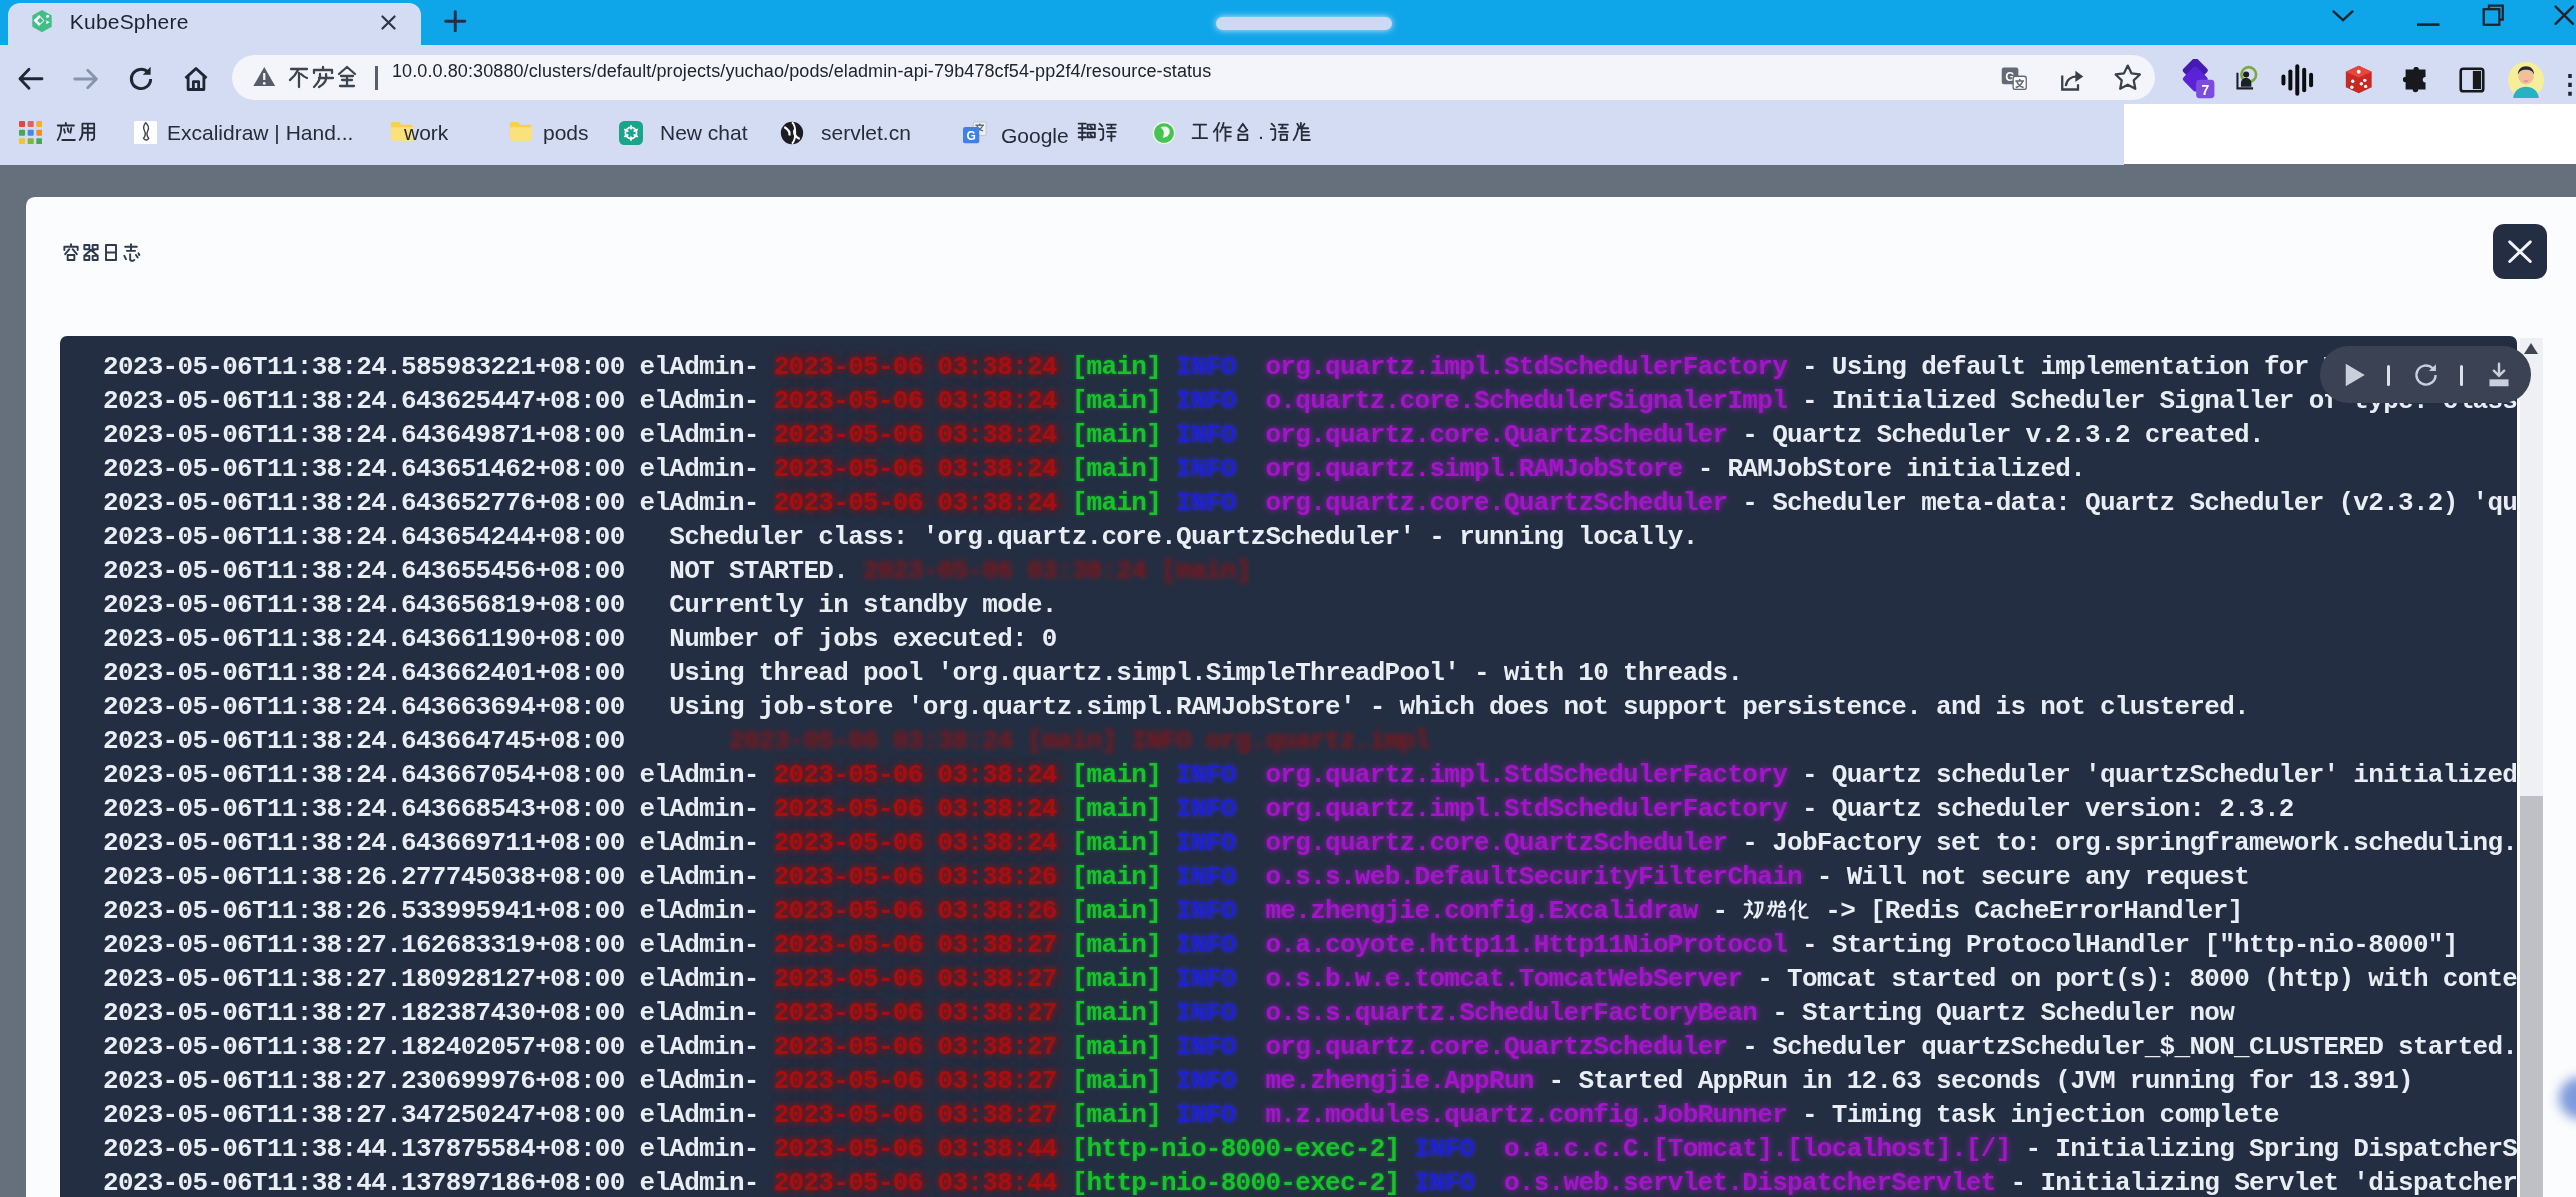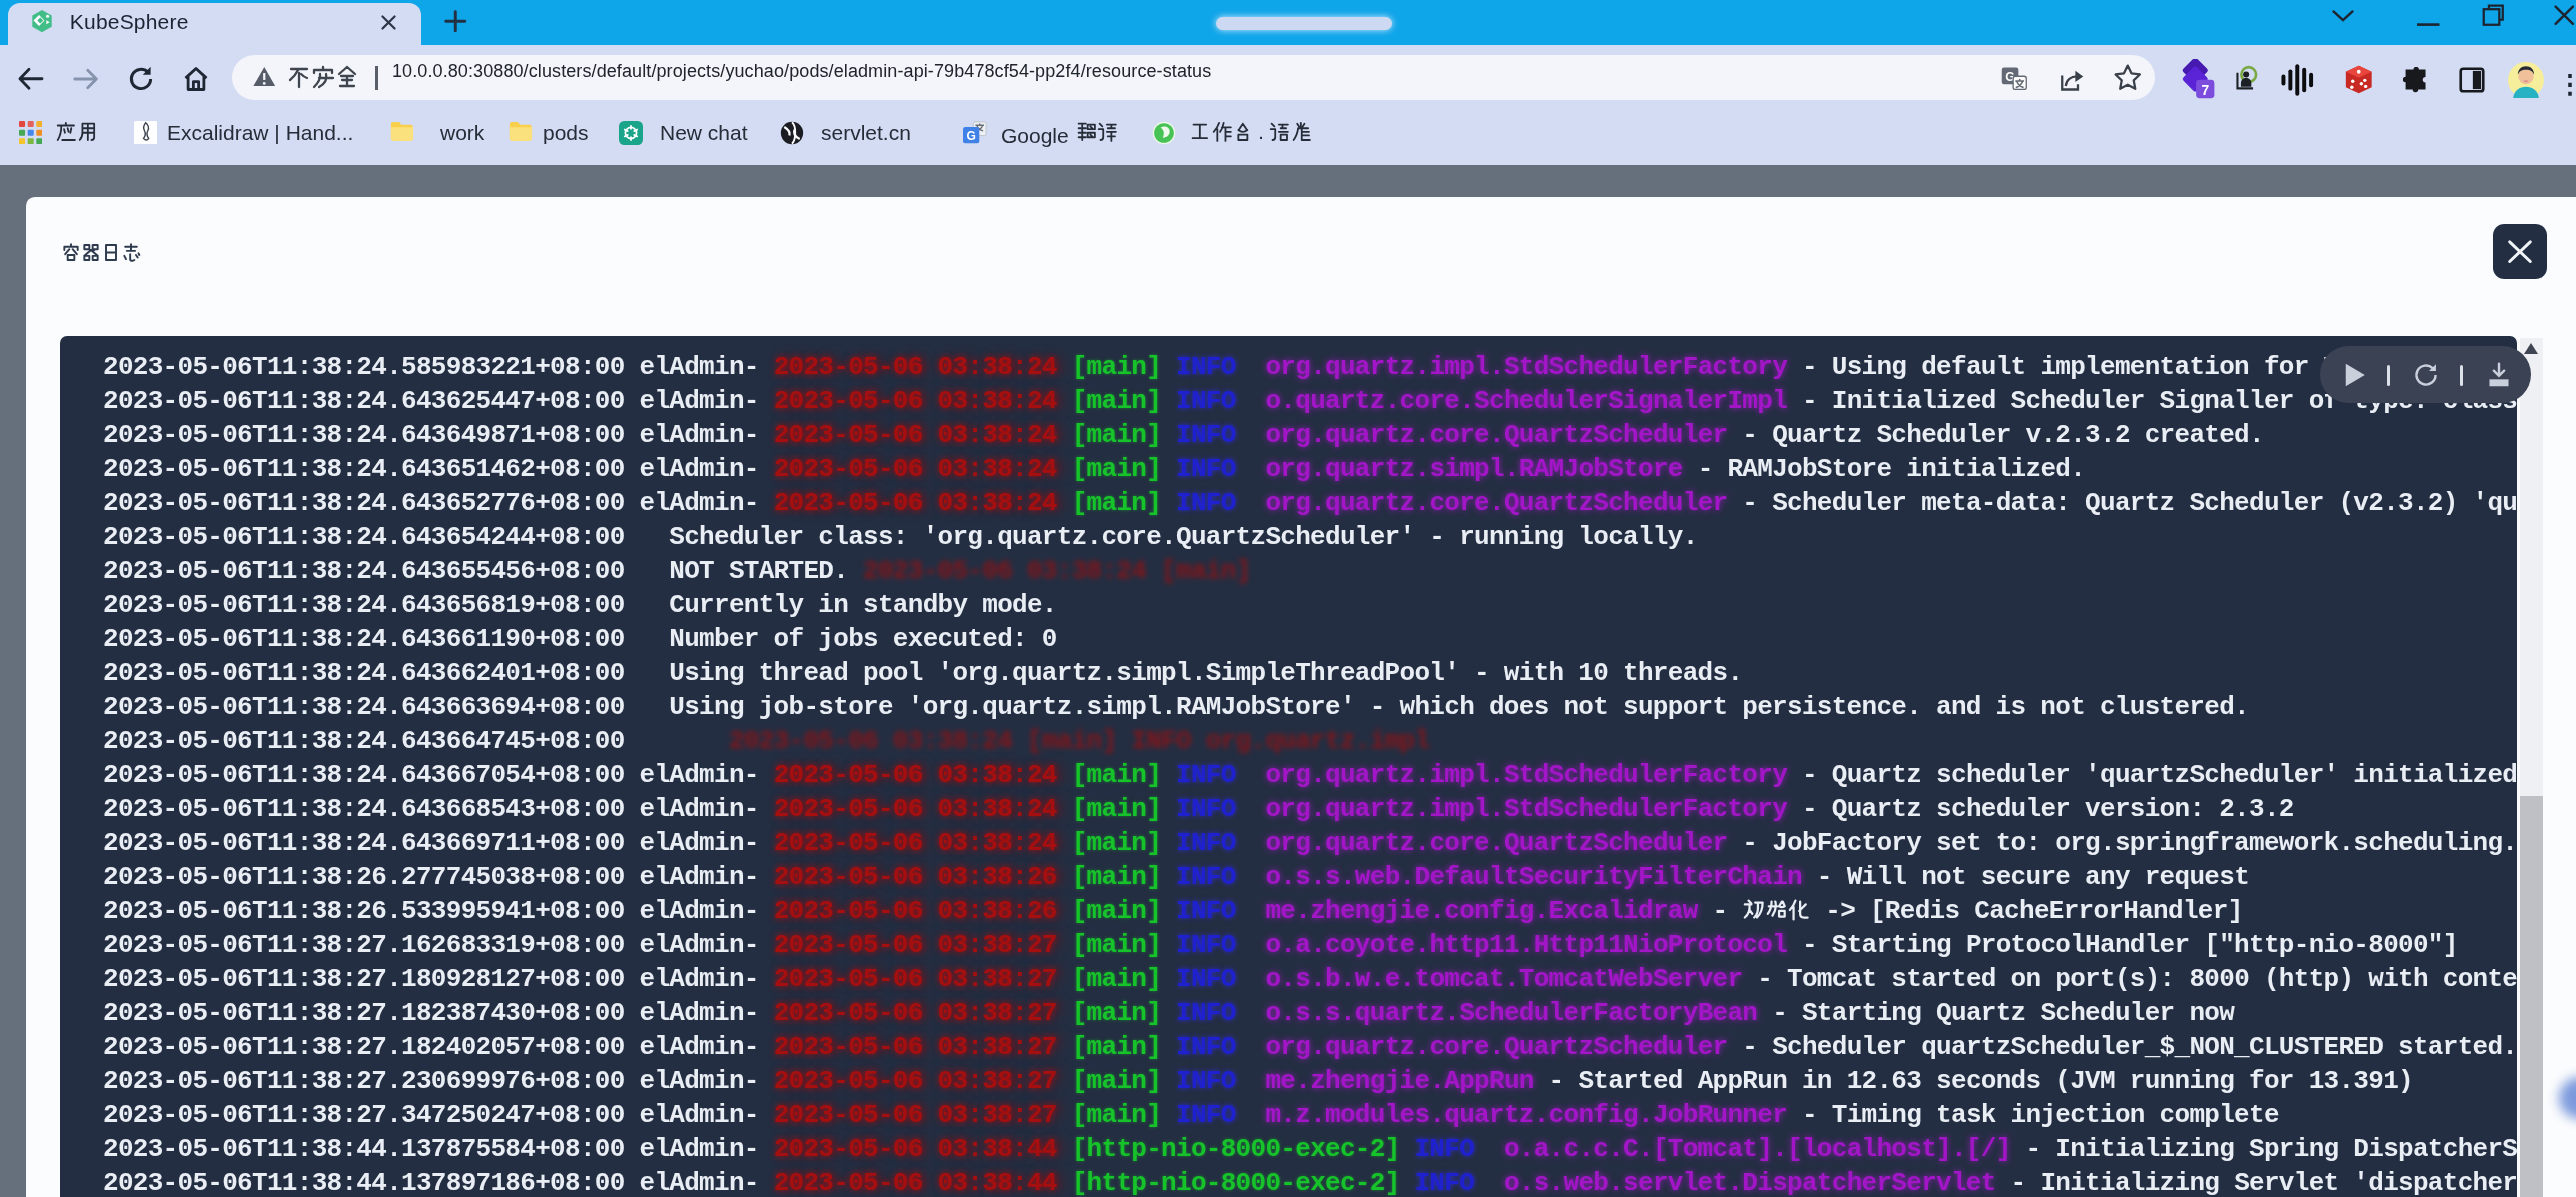--- a/index.html
+++ b/index.html
@@ -14,21 +14,21 @@
 .wc{position:absolute;top:7px}
 .toolbar{position:absolute;left:0;top:45px;width:2576px;height:59px;background:#d3dcf3}
 .navic{position:absolute}
 .pill{position:absolute;left:232px;top:55px;width:1923px;height:45px;border-radius:22.5px;background:#f3f5fa}
 .pill .warn{position:absolute;left:21px;top:11.3px}
 .pill .nsec{position:absolute;left:55px;top:9.5px}
 .pill .sep{position:absolute;left:143px;top:11.3px;width:2.6px;height:23.4px;background:#585f6a}
 .pill .url{position:absolute;left:160px;top:6px;font-size:18px;color:#20242c;white-space:nowrap;letter-spacing:0.1px}
 .pill .ric{position:absolute;top:8.7px}
 .exts{position:absolute;top:45px}
-.bookmarks{position:absolute;left:0;top:104px;width:2576px;height:61px;background:#d3dcf3}
+.bookmarks{position:absolute;left:0;top:104px;width:2124px;height:61px;background:#d3dcf3}
 .bmicon{position:absolute;top:16.5px}
 .bmlabel{position:absolute;top:17.3px;font-size:21px;color:#262c38;white-space:nowrap}
 
 .graypage{position:absolute;left:0;top:164px;width:2576px;height:1034px;background:#666f7c}
 .modal{position:absolute;left:26px;top:197px;width:2550px;height:1001px;background:#fbfcfd;border-radius:8.7px 0 0 0}
 .mtitle{position:absolute;left:61px;top:240px}
 .mclose{position:absolute;left:2493px;top:224px;width:54px;height:55px;border-radius:11.3px;background:#242e42}
 .mclose svg{position:absolute;left:14.7px;top:15.6px}
 .logpanel{position:absolute;left:60px;top:336px;width:2457px;height:862px;background:#242e42;border-radius:7px 7px 0 0;overflow:hidden}
 pre.log{margin:8px;padding:6px 0 0 35px;font-family:"Liberation Mono",monospace;font-weight:700;font-size:26px;line-height:34px;letter-spacing:-0.7px;color:#e9edf4;white-space:pre}
@@ -191,21 +191,21 @@
         </svg></div>
 <div class="bmicon" style="left:134px"><svg width="23.4" height="23.4" viewBox="0 0 27 27">
           <rect x="0" y="0" width="27" height="27" rx="2" fill="#fefefe"></rect>
           <path fill="none" stroke="#3e4450" stroke-width="1.6" d="M13.5 2c-2.5 3-3 6-1.5 9s1.5 6-1 9c2 2.5 4.5 2.5 6 0-2.5-3-2.5-6-1-9s1-6-2.5-9z"></path>
         </svg></div>
 <div class="bmlabel" style="left:167px">Excalidraw | Hand...</div>
 <div class="bmicon" style="left:390px"><svg width="24" height="21" viewBox="0 0 28 24">
           <path fill="#f9d04c" d="M1 3.5C1 2 2 1 3.5 1h7l2.5 3h11c1.5 0 2.5 1 2.5 2.5V20c0 1.7-1.3 3-3 3H4c-1.7 0-3-1.3-3-3z"></path>
           <path fill="#fbe07e" d="M1 7h26v13c0 1.7-1.3 3-3 3H4c-1.7 0-3-1.3-3-3z"></path>
         </svg></div>
-<div class="bmlabel" style="left:440px">work</div>
+<div class="bmlabel" style="left:404px">work</div>
 <div class="bmicon" style="left:509px"><svg width="24" height="21" viewBox="0 0 28 24">
           <path fill="#f9d04c" d="M1 3.5C1 2 2 1 3.5 1h7l2.5 3h11c1.5 0 2.5 1 2.5 2.5V20c0 1.7-1.3 3-3 3H4c-1.7 0-3-1.3-3-3z"></path>
           <path fill="#fbe07e" d="M1 7h26v13c0 1.7-1.3 3-3 3H4c-1.7 0-3-1.3-3-3z"></path>
         </svg></div>
 <div class="bmlabel" style="left:543px">pods</div>
 <div class="bmicon" style="left:619px"><svg width="24" height="24" viewBox="0 0 28 28">
           <rect x="0" y="0" width="28" height="28" rx="6" fill="#1aa489"></rect>
           <g fill="none" stroke="#fff" stroke-width="2">
             <circle cx="14" cy="14" r="6.5"></circle>
             <path d="M14 5v5 M14 18v5 M6 9.5l5 2.8 M17 15.7l5 2.8 M6 18.5l5-2.8 M17 12.3l5-2.8"></path>

